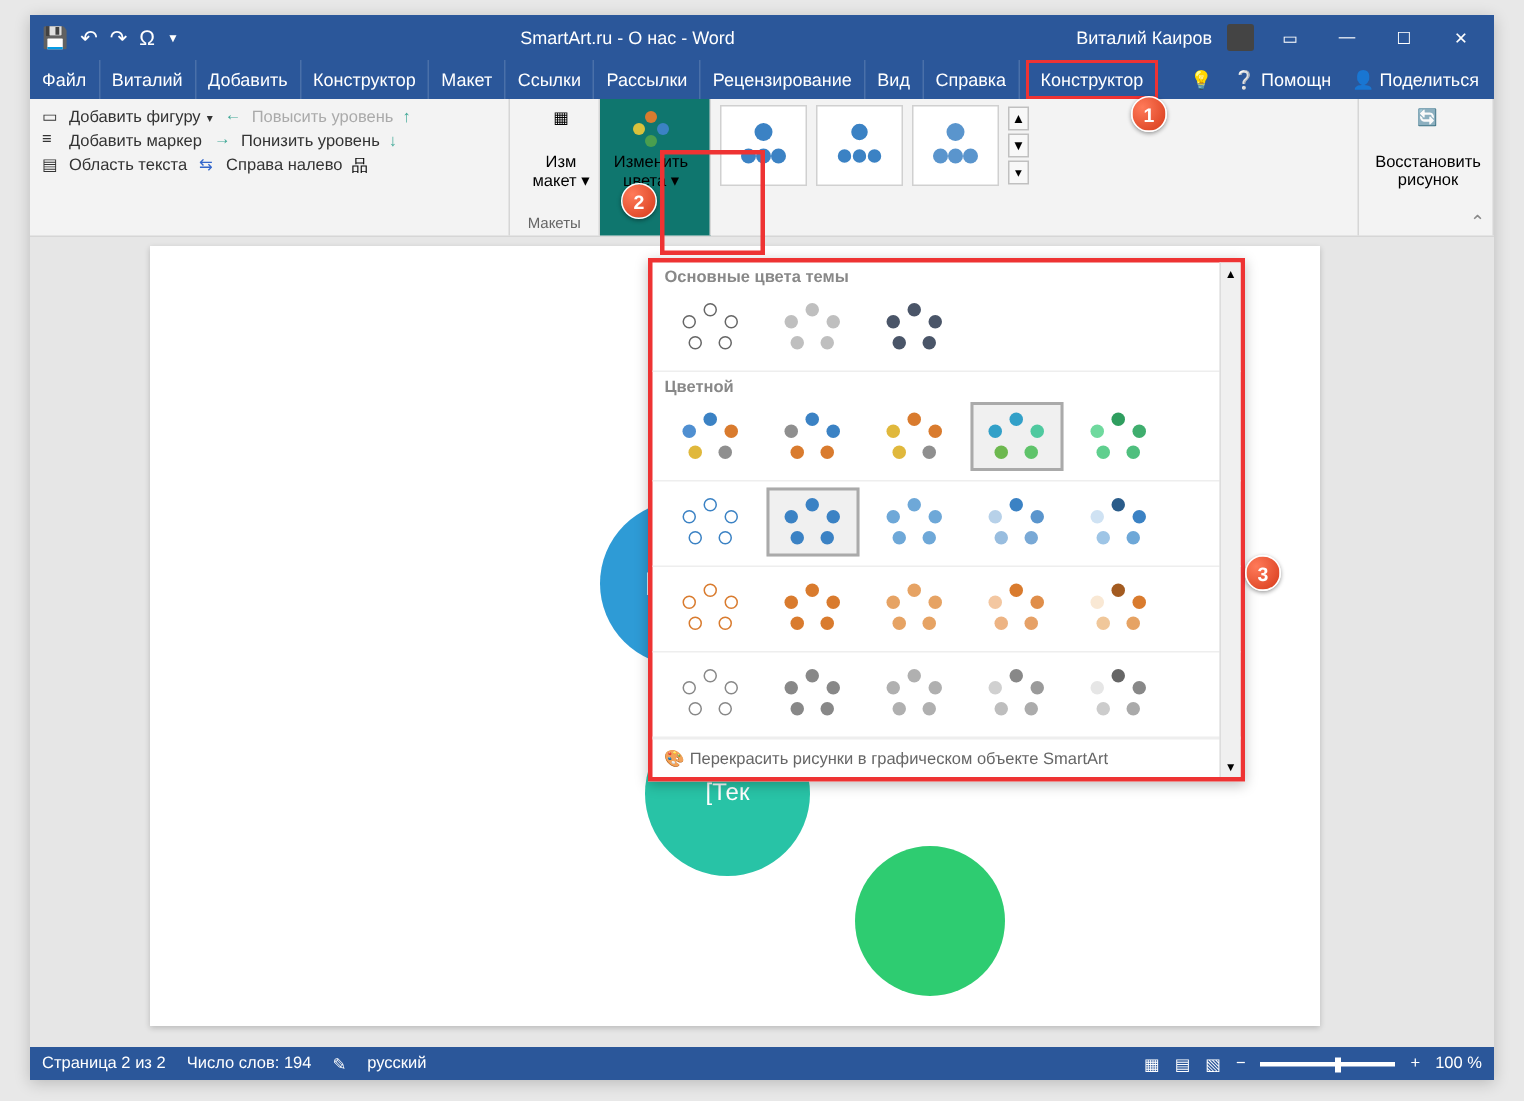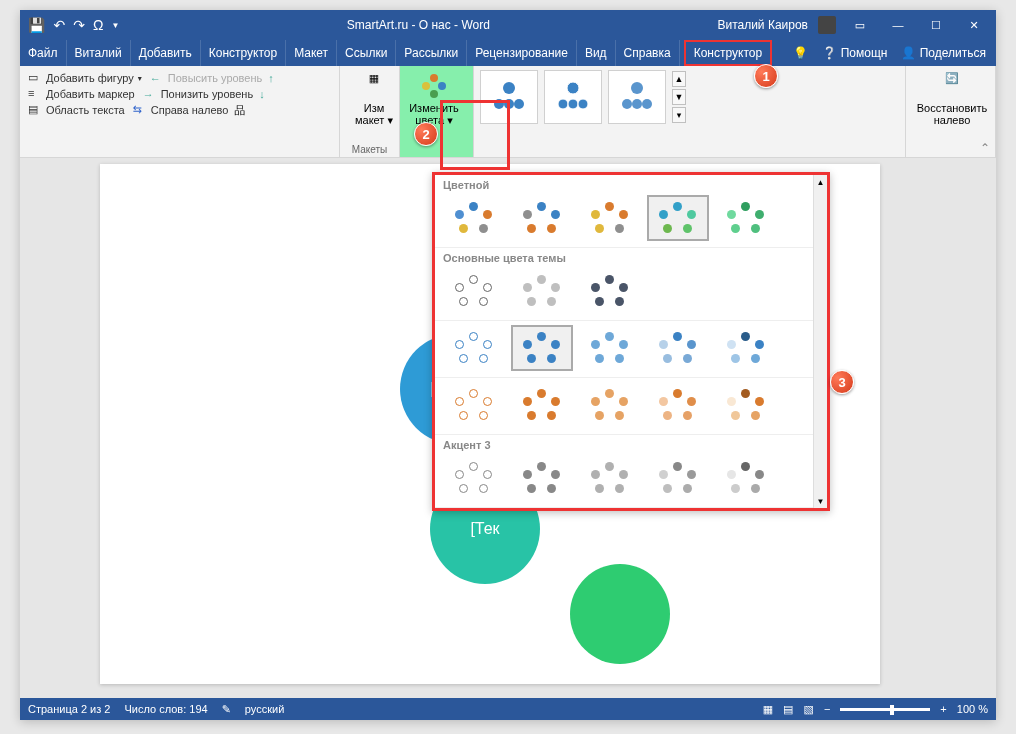--- a/index.html
+++ b/index.html
@@ -146,21 +146,21 @@
     </div>
 
     <div class="rgroup" style="width:60px">
       <div class="bigbtn">
         <span class="ico">▦</span>
         <span><span>Изм</span><br><span>макет</span> ▾</span>
       </div>
       <div class="glabel">Макеты</div>
     </div>
 
-    <div class="rgroup" style="width:74px;background:#86efac">
+    <div class="rgroup" style="width:74px;background:#0f766e">
       <div class="bigbtn">
         <span class="ico"><svg width="28" height="28">
               <circle cx="14" cy="6" r="4" fill="#d97b2e"></circle>
               <circle cx="22" cy="14" r="4" fill="#3b82c4"></circle>
               <circle cx="14" cy="22" r="4" fill="#4a9e4f"></circle>
               <circle cx="6" cy="14" r="4" fill="#d9c13c"></circle>
             </svg></span>
         <span><span>Изменить</span><br><span>цвета</span> ▾</span>
       </div>
     </div>
@@ -195,21 +195,21 @@
           <div class="arrowbtn">▲</div>
           <div class="arrowbtn">▼</div>
           <div class="arrowbtn">▾</div>
         </div>
       </div>
     </div>
 
     <div class="rgroup" style="width:90px">
       <div class="bigbtn" style="width:80px">
         <span class="ico">🔄</span>
-        <span><span>Восстановить</span><br><span>налево</span></span>
+        <span><span>Восстановить</span><br><span>рисунок</span></span>
       </div>
     </div>
     <span class="ribbon-collapse">⌃</span>
   </div>
 
   <div class="doc-area">
     <div class="page">
       <div class="smartart">
         <div class="circle c1">[Текст]</div>
         <div class="circle c2">[Тек</div>
@@ -233,70 +233,20 @@
         </div>
       <span>+</span>
       <span>100 %</span>
     </div>
   </div>
 </div>
 
 <div class="dropdown">
   <div id="dd-body">
       <div class="dd-section">
-        <div class="dd-title">Цветной</div>
-        <div class="dd-row">
-          <div class="swatch">
-            <div class="cluster">
-              <i class="d0" style="background: rgb(59, 130, 196);"></i>
-              <i class="d1" style="background: rgb(217, 123, 46);"></i>
-              <i class="d2" style="background: rgb(143, 143, 143);"></i>
-              <i class="d3" style="background: rgb(224, 184, 60);"></i>
-              <i class="d4" style="background: rgb(79, 143, 209);"></i>
-            </div>
-          </div>
-          <div class="swatch">
-            <div class="cluster">
-              <i class="d0" style="background: rgb(59, 130, 196);"></i>
-              <i class="d1" style="background: rgb(59, 130, 196);"></i>
-              <i class="d2" style="background: rgb(217, 123, 46);"></i>
-              <i class="d3" style="background: rgb(217, 123, 46);"></i>
-              <i class="d4" style="background: rgb(143, 143, 143);"></i>
-            </div>
-          </div>
-          <div class="swatch">
-            <div class="cluster">
-              <i class="d0" style="background: rgb(217, 123, 46);"></i>
-              <i class="d1" style="background: rgb(217, 123, 46);"></i>
-              <i class="d2" style="background: rgb(143, 143, 143);"></i>
-              <i class="d3" style="background: rgb(224, 184, 60);"></i>
-              <i class="d4" style="background: rgb(224, 184, 60);"></i>
-            </div>
-          </div>
-          <div class="swatch sel">
-            <div class="cluster">
-              <i class="d0" style="background: rgb(50, 160, 200);"></i>
-              <i class="d1" style="background: rgb(79, 201, 159);"></i>
-              <i class="d2" style="background: rgb(95, 195, 106);"></i>
-              <i class="d3" style="background: rgb(109, 184, 79);"></i>
-              <i class="d4" style="background: rgb(50, 160, 200);"></i>
-            </div>
-          </div>
-          <div class="swatch">
-            <div class="cluster">
-              <i class="d0" style="background: rgb(47, 158, 95);"></i>
-              <i class="d1" style="background: rgb(63, 174, 110);"></i>
-              <i class="d2" style="background: rgb(79, 191, 126);"></i>
-              <i class="d3" style="background: rgb(95, 207, 142);"></i>
-              <i class="d4" style="background: rgb(111, 217, 158);"></i>
-            </div>
-          </div>
-        </div>
-      </div>
-      <div class="dd-section">
         <div class="dd-title">Основные цвета темы</div>
         <div class="dd-row">
           <div class="swatch">
             <div class="cluster outline">
               <i class="d0" style="border: 1.5px solid rgb(102, 102, 102); background: rgb(255, 255, 255);"></i>
               <i class="d1" style="border: 1.5px solid rgb(102, 102, 102); background: rgb(255, 255, 255);"></i>
               <i class="d2" style="border: 1.5px solid rgb(102, 102, 102); background: rgb(255, 255, 255);"></i>
               <i class="d3" style="border: 1.5px solid rgb(102, 102, 102); background: rgb(255, 255, 255);"></i>
               <i class="d4" style="border: 1.5px solid rgb(102, 102, 102); background: rgb(255, 255, 255);"></i>
             </div>
@@ -315,20 +265,70 @@
               <i class="d0" style="background: rgb(74, 85, 104);"></i>
               <i class="d1" style="background: rgb(74, 85, 104);"></i>
               <i class="d2" style="background: rgb(74, 85, 104);"></i>
               <i class="d3" style="background: rgb(74, 85, 104);"></i>
               <i class="d4" style="background: rgb(74, 85, 104);"></i>
             </div>
           </div>
         </div>
       </div>
       <div class="dd-section">
+        <div class="dd-title">Цветной</div>
+        <div class="dd-row">
+          <div class="swatch">
+            <div class="cluster">
+              <i class="d0" style="background: rgb(59, 130, 196);"></i>
+              <i class="d1" style="background: rgb(217, 123, 46);"></i>
+              <i class="d2" style="background: rgb(143, 143, 143);"></i>
+              <i class="d3" style="background: rgb(224, 184, 60);"></i>
+              <i class="d4" style="background: rgb(79, 143, 209);"></i>
+            </div>
+          </div>
+          <div class="swatch">
+            <div class="cluster">
+              <i class="d0" style="background: rgb(59, 130, 196);"></i>
+              <i class="d1" style="background: rgb(59, 130, 196);"></i>
+              <i class="d2" style="background: rgb(217, 123, 46);"></i>
+              <i class="d3" style="background: rgb(217, 123, 46);"></i>
+              <i class="d4" style="background: rgb(143, 143, 143);"></i>
+            </div>
+          </div>
+          <div class="swatch">
+            <div class="cluster">
+              <i class="d0" style="background: rgb(217, 123, 46);"></i>
+              <i class="d1" style="background: rgb(217, 123, 46);"></i>
+              <i class="d2" style="background: rgb(143, 143, 143);"></i>
+              <i class="d3" style="background: rgb(224, 184, 60);"></i>
+              <i class="d4" style="background: rgb(224, 184, 60);"></i>
+            </div>
+          </div>
+          <div class="swatch sel">
+            <div class="cluster">
+              <i class="d0" style="background: rgb(50, 160, 200);"></i>
+              <i class="d1" style="background: rgb(79, 201, 159);"></i>
+              <i class="d2" style="background: rgb(95, 195, 106);"></i>
+              <i class="d3" style="background: rgb(109, 184, 79);"></i>
+              <i class="d4" style="background: rgb(50, 160, 200);"></i>
+            </div>
+          </div>
+          <div class="swatch">
+            <div class="cluster">
+              <i class="d0" style="background: rgb(47, 158, 95);"></i>
+              <i class="d1" style="background: rgb(63, 174, 110);"></i>
+              <i class="d2" style="background: rgb(79, 191, 126);"></i>
+              <i class="d3" style="background: rgb(95, 207, 142);"></i>
+              <i class="d4" style="background: rgb(111, 217, 158);"></i>
+            </div>
+          </div>
+        </div>
+      </div>
+      <div class="dd-section">
         <div class="dd-row">
           <div class="swatch">
             <div class="cluster outline">
               <i class="d0" style="border: 1.5px solid rgb(59, 130, 196); background: rgb(255, 255, 255);"></i>
               <i class="d1" style="border: 1.5px solid rgb(59, 130, 196); background: rgb(255, 255, 255);"></i>
               <i class="d2" style="border: 1.5px solid rgb(59, 130, 196); background: rgb(255, 255, 255);"></i>
               <i class="d3" style="border: 1.5px solid rgb(59, 130, 196); background: rgb(255, 255, 255);"></i>
               <i class="d4" style="border: 1.5px solid rgb(59, 130, 196); background: rgb(255, 255, 255);"></i>
             </div>
           </div>
@@ -413,21 +413,20 @@
               <i class="d0" style="background: rgb(163, 91, 32);"></i>
               <i class="d1" style="background: rgb(217, 123, 46);"></i>
               <i class="d2" style="background: rgb(230, 163, 100);"></i>
               <i class="d3" style="background: rgb(240, 199, 154);"></i>
               <i class="d4" style="background: rgb(249, 232, 212);"></i>
             </div>
           </div>
         </div>
       </div>
       <div class="dd-section">
-        <div class="dd-title">Акцент 3</div>
         <div class="dd-row">
           <div class="swatch">
             <div class="cluster outline">
               <i class="d0" style="border: 1.5px solid rgb(136, 136, 136); background: rgb(255, 255, 255);"></i>
               <i class="d1" style="border: 1.5px solid rgb(136, 136, 136); background: rgb(255, 255, 255);"></i>
               <i class="d2" style="border: 1.5px solid rgb(136, 136, 136); background: rgb(255, 255, 255);"></i>
               <i class="d3" style="border: 1.5px solid rgb(136, 136, 136); background: rgb(255, 255, 255);"></i>
               <i class="d4" style="border: 1.5px solid rgb(136, 136, 136); background: rgb(255, 255, 255);"></i>
             </div>
           </div>
@@ -463,20 +462,21 @@
               <i class="d0" style="background: rgb(102, 102, 102);"></i>
               <i class="d1" style="background: rgb(136, 136, 136);"></i>
               <i class="d2" style="background: rgb(170, 170, 170);"></i>
               <i class="d3" style="background: rgb(204, 204, 204);"></i>
               <i class="d4" style="background: rgb(230, 230, 230);"></i>
             </div>
           </div>
         </div>
       </div>
     </div>
+  <div class="dd-footer">🎨 <span>Перекрасить рисунки в графическом объекте SmartArt</span></div>
   <div class="dd-scroll">
     <div class="sbbtn">▲</div>
     <div class="sbbtn" style="position:absolute;bottom:0;left:0;right:0">▼</div>
   </div>
 </div>
 
 <div class="hl" style="left:440px; top:100px; width:70px; height:70px"></div>
 <div class="marker" style="left:754px; top:64px">1</div>
 <div class="marker" style="left:414px; top:122px">2</div>
 <div class="marker" style="left:830px; top:370px">3</div>

